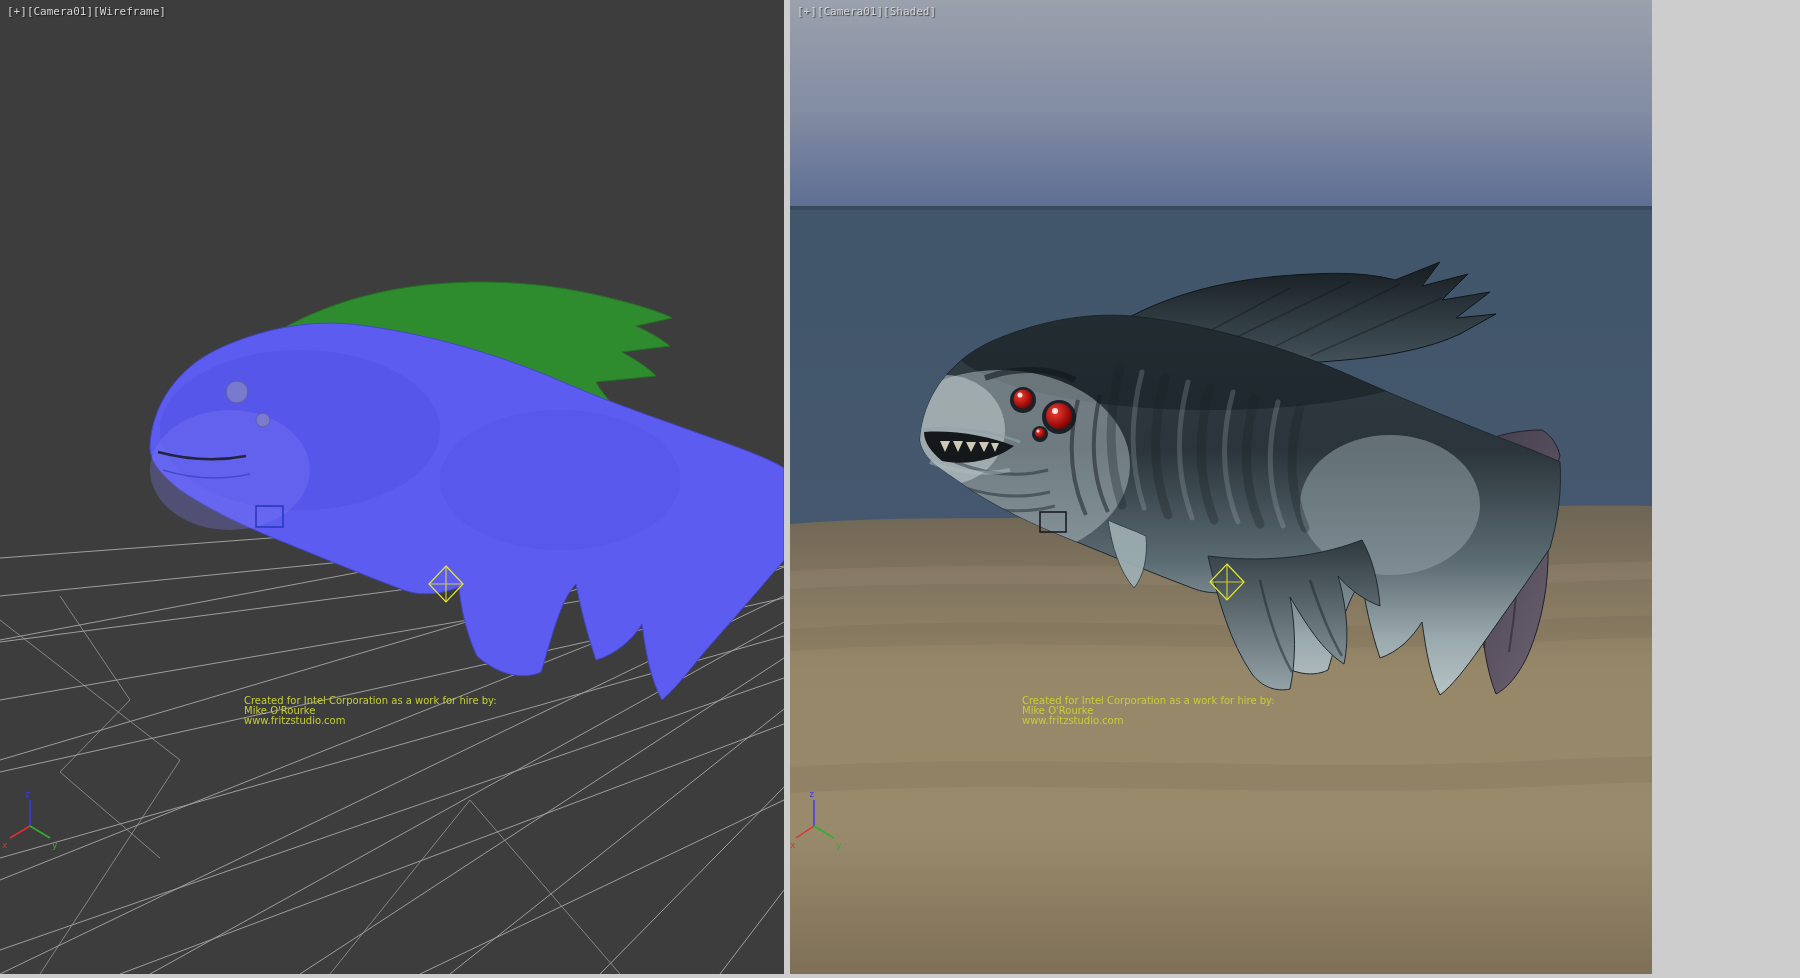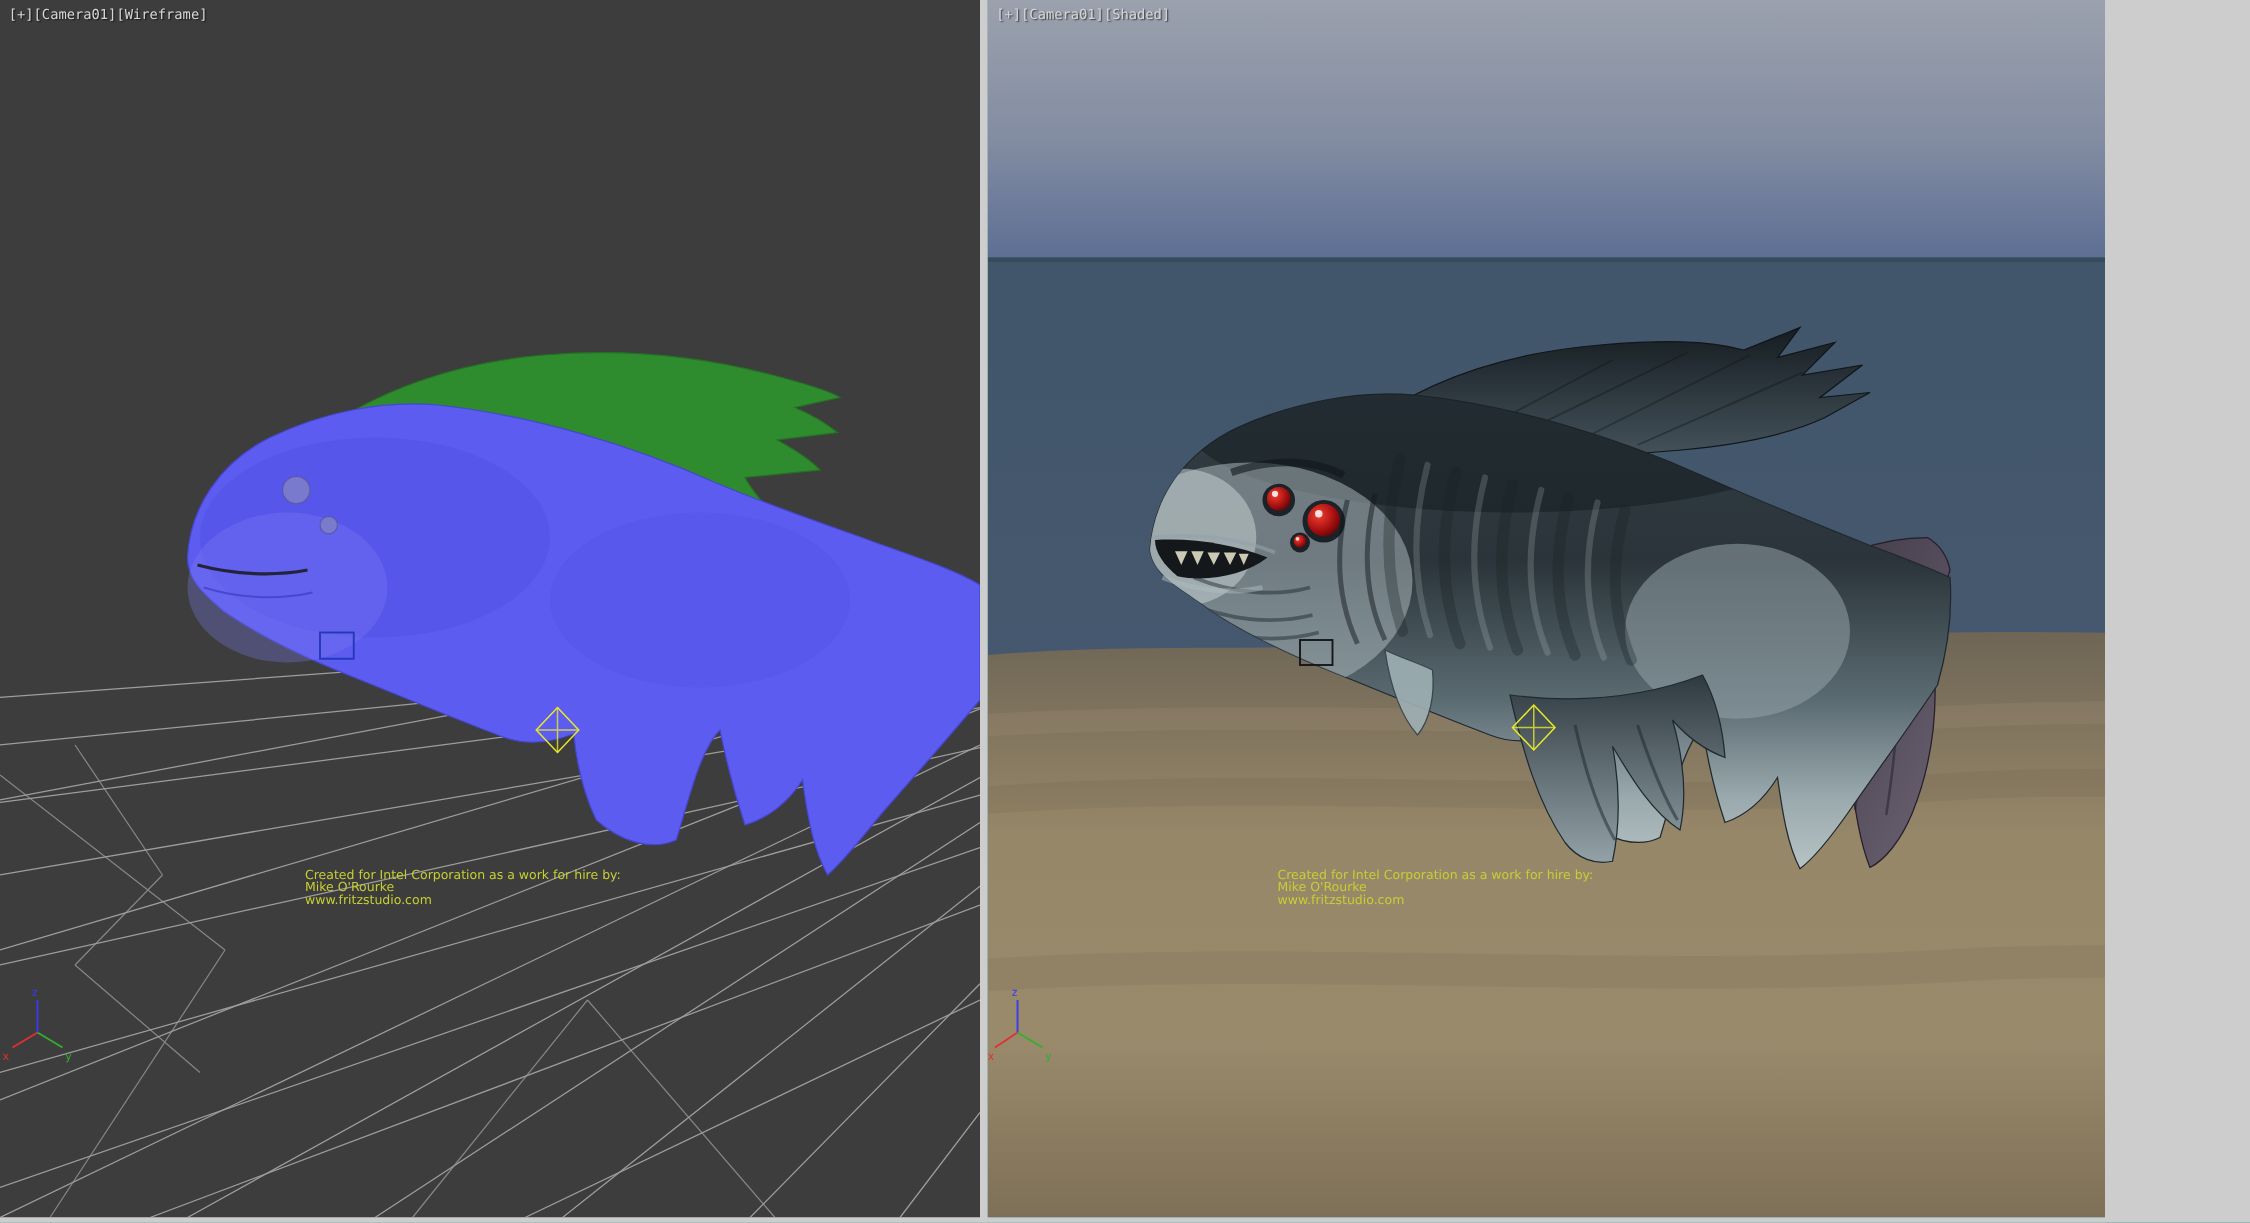--- a/index.html
+++ b/index.html
@@ -1,19 +1,19 @@
 <!DOCTYPE html>
 <html><head>
 <meta charset="utf-8">
 <style>
   html,body{margin:0;padding:0;background:#cdcdcd;font-family:"Liberation Sans",sans-serif;}
-  .stage{position:relative;width:1652px;height:978px;background:#cdcdcd;overflow:hidden;padding-left:32px;}
+  .stage{position:relative;width:1652px;height:978px;background:#cdcdcd;overflow:hidden;}
   .viewport{position:absolute;top:0;height:974px;overflow:hidden;}
   .vp-left{left:0;width:784px;background:#3d3d3d;}
-  .vp-right{left:790px;width:1010px;background:#0f766e;}
+  .vp-right{left:790px;width:1010px;background:#c2410c;}
   .vp-label{position:absolute;top:5px;left:7px;z-index:6;
     font-family:"DejaVu Sans Mono",monospace;font-size:11px;color:#d6d6d6;
     text-shadow:1px 1px 1px rgba(0,0,0,.6);white-space:nowrap;}
   .vp-label span{cursor:pointer;}
   .credit{position:absolute;z-index:5;font-family:"DejaVu Sans",sans-serif;
     font-size:10px;line-height:10px;color:#c6ce33;white-space:nowrap;}
   .credit-left{left:244px;top:696px;}
   .credit-right{left:232px;top:696px;}
   svg.scene{position:absolute;top:0;left:0;display:block;}
 </style>

